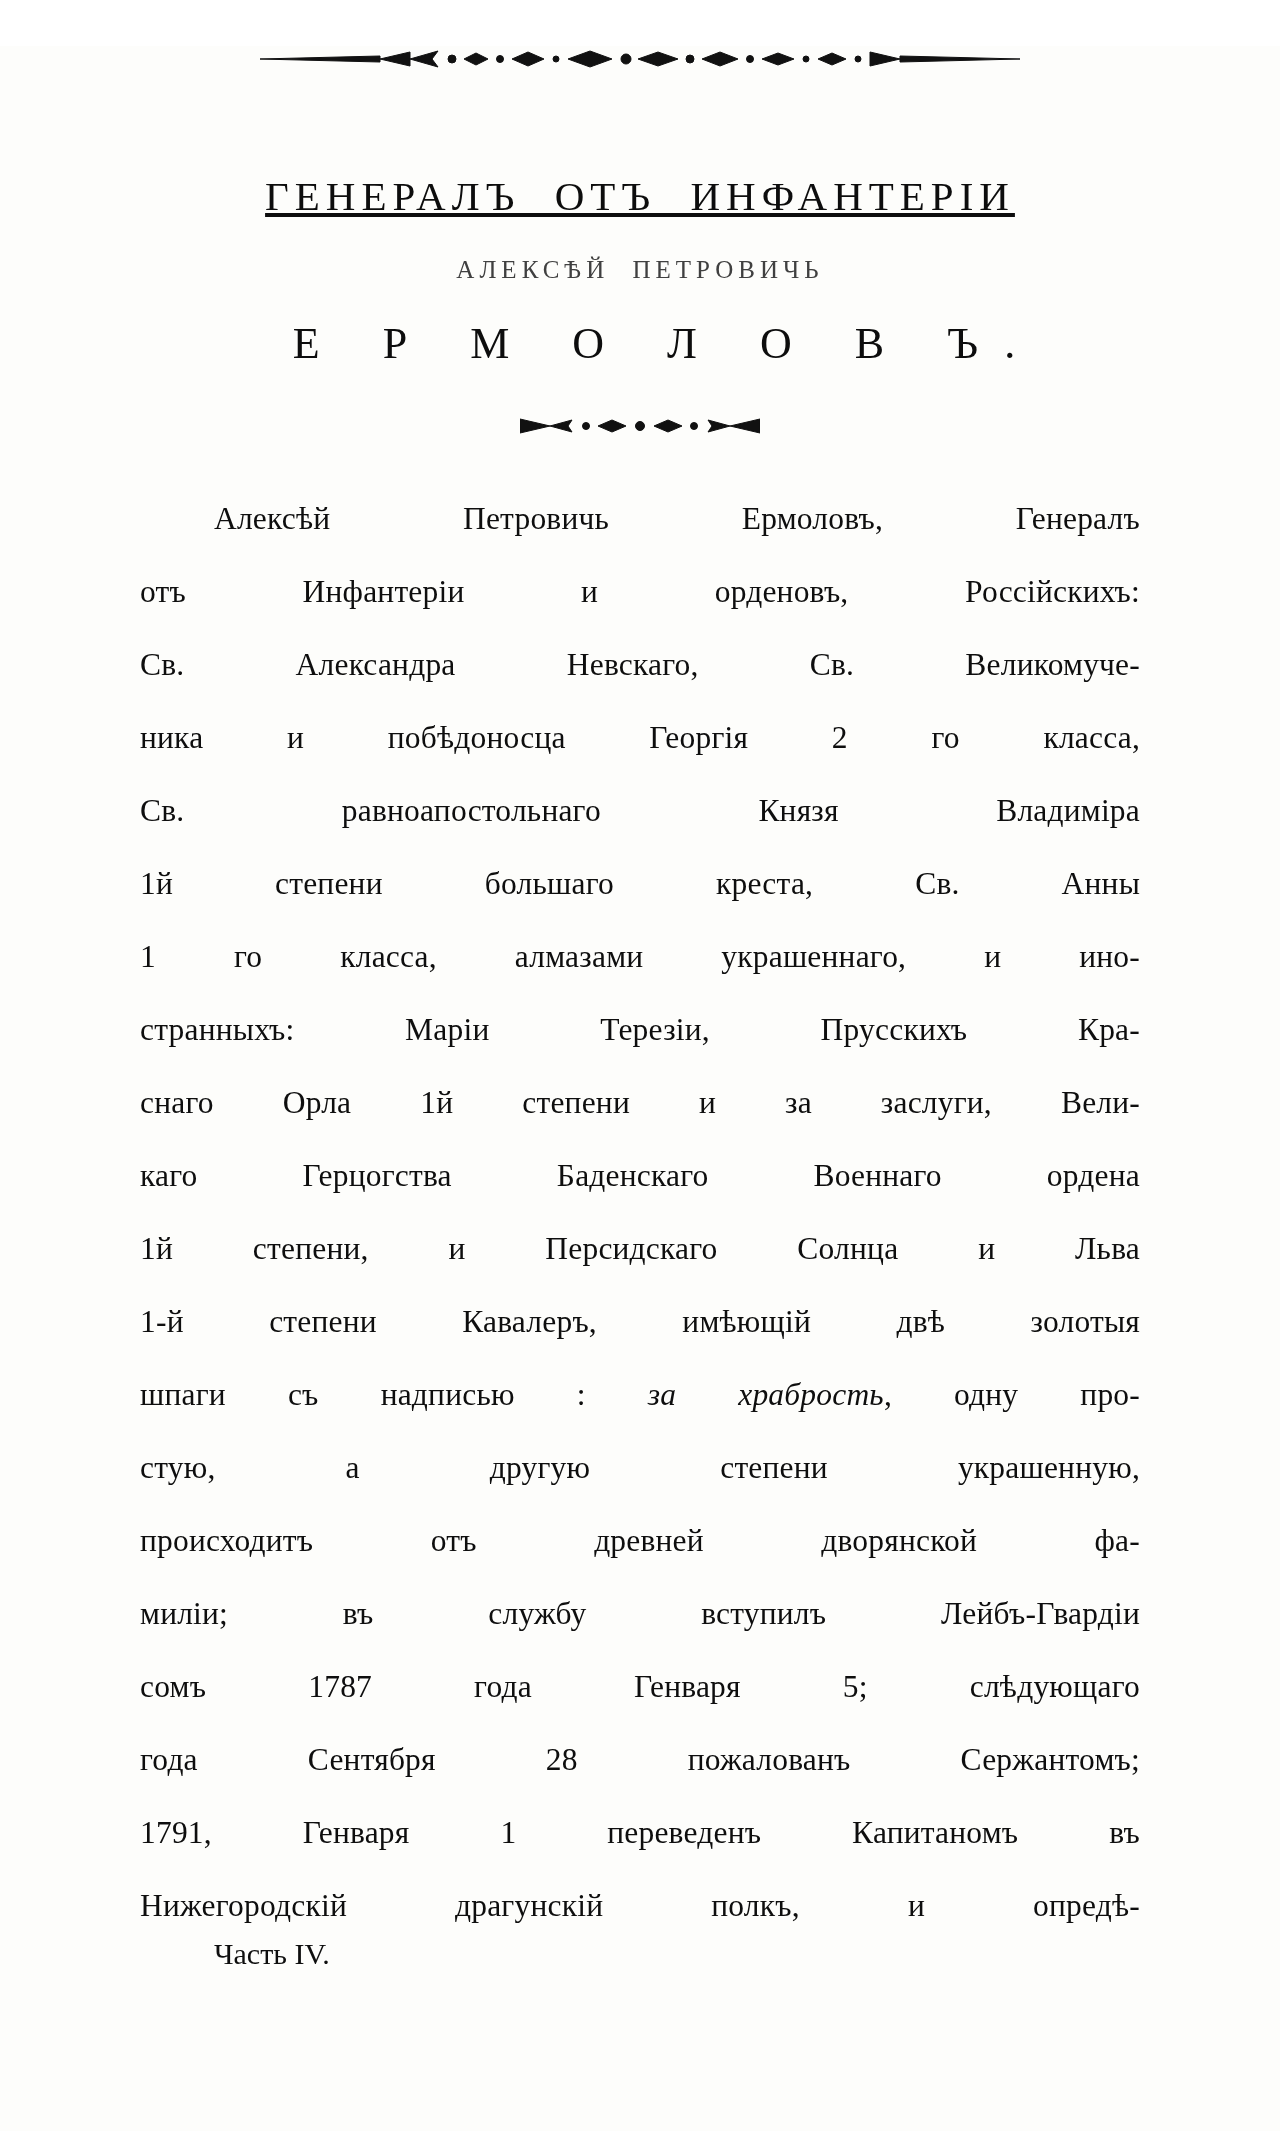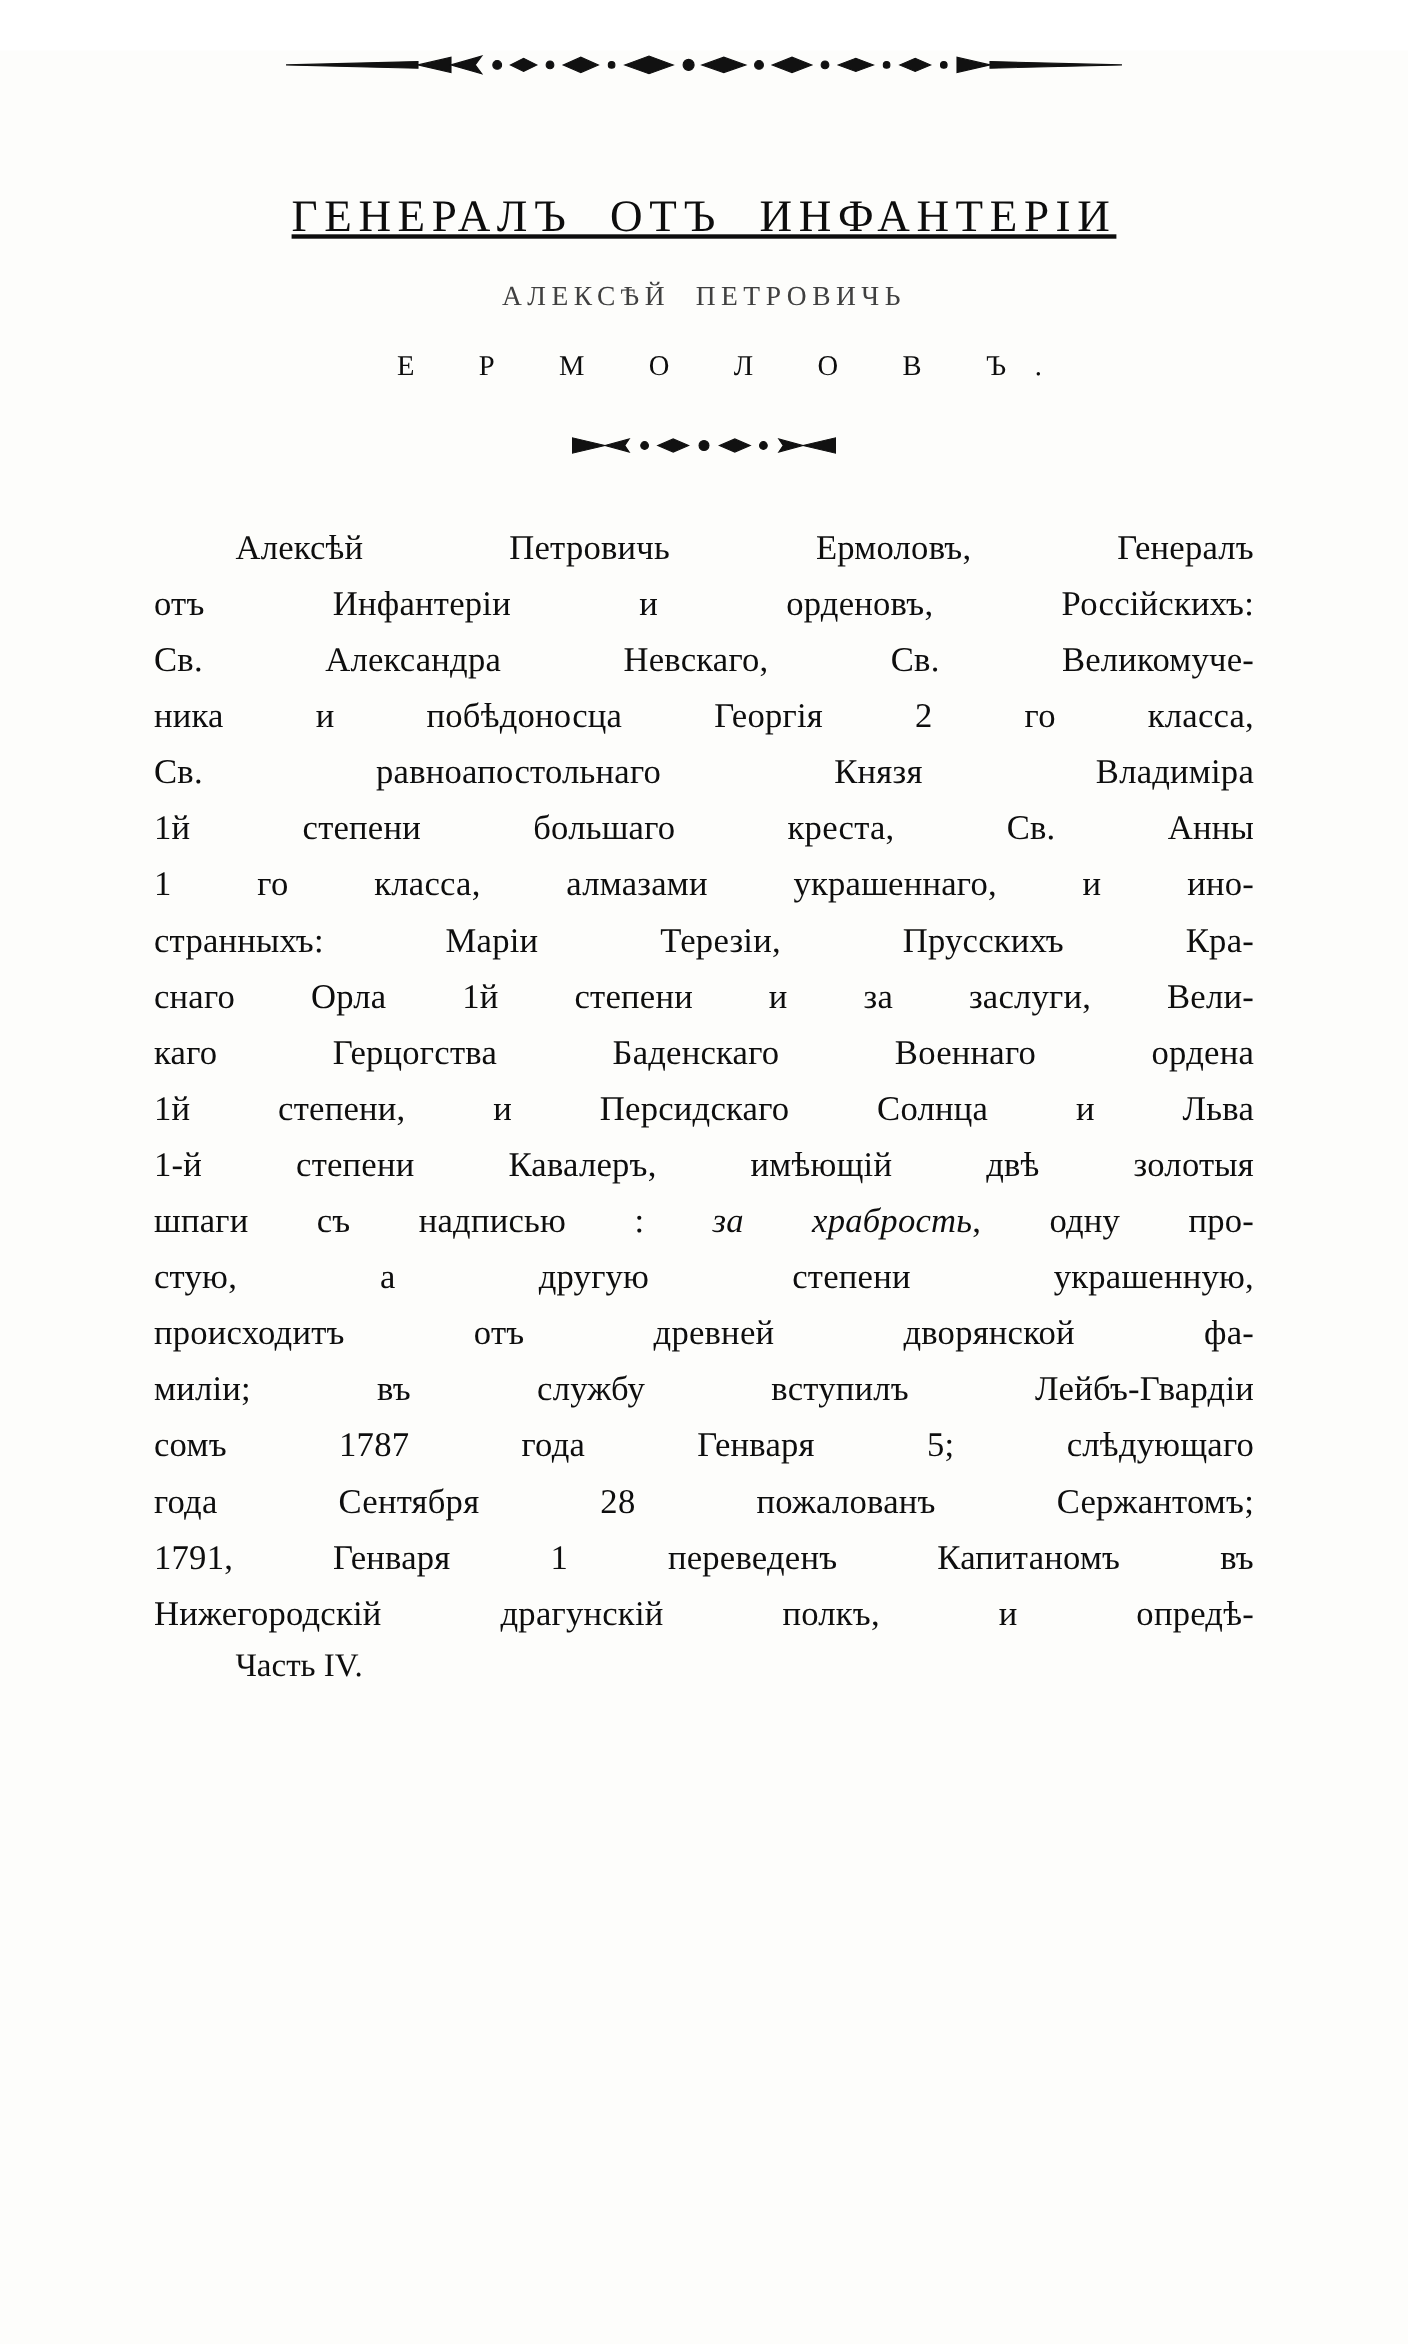--- a/index.html
+++ b/index.html
@@ -49,21 +49,21 @@
   }
   .title-sub {
     margin-top: 36px;
     font-size: 25px;
     letter-spacing: 5px;
     word-spacing: 12px;
     color: #404040;
   }
   .title-surname {
     margin-top: 34px;
-    font-size: 26px;
+    font-size: 44px;
     letter-spacing: 26px;
     color: #0d0d0d;
     padding-left: 26px;
     margin-left: 28px;
   }
 
   .ornament-mid {
     margin: 46px auto 0 auto;
     text-align: center;
     line-height: 0;
@@ -77,20 +77,21 @@
     font-size: 31.5px;
     line-height: 51px;
     color: #0e0e0e;
     text-align: justify;
     letter-spacing: 0.2px;
   }
   .body-text p { margin: 0; }
   .line {
     display: block;
     white-space: nowrap;
+    margin-top: 22px;
   }
   
   .line.just {
     text-align: justify;
     text-align-last: justify;
     white-space: normal;
   }
   .indent { display: inline-block; width: 74px; }
   .ital { font-style: italic; }
 

